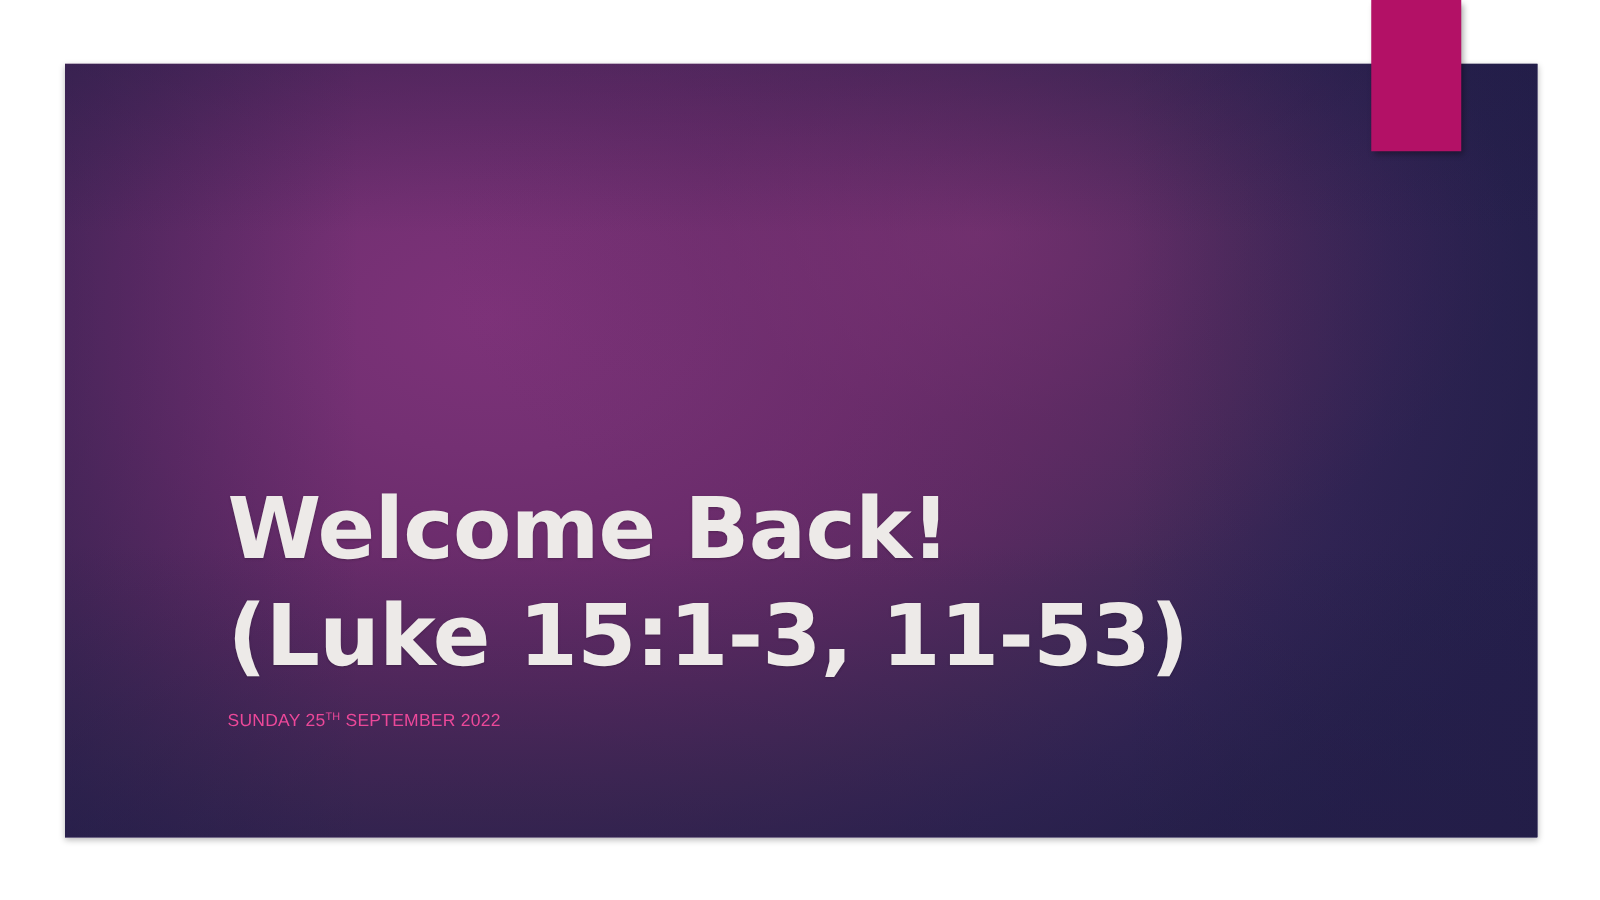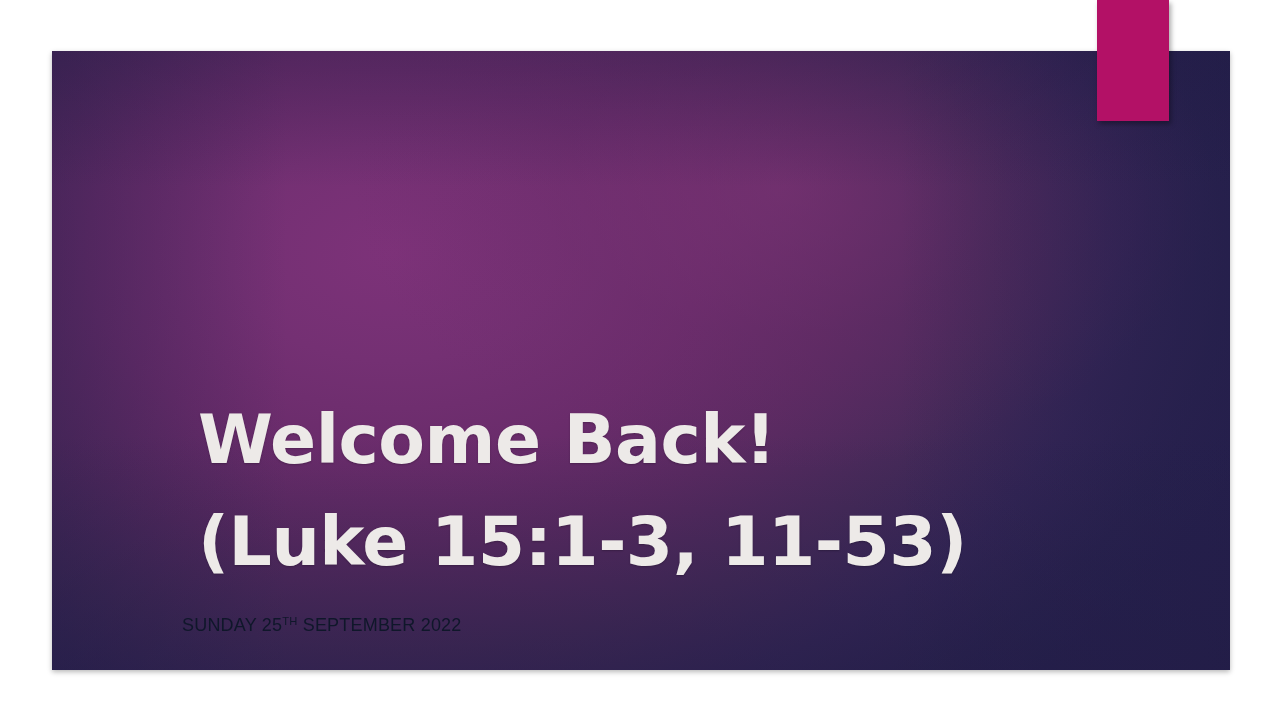--- a/index.html
+++ b/index.html
@@ -90,38 +90,38 @@
 
   
   #title-block {
     position: absolute;
     left: 130px;
     top: 330px;
     width: 900px;
   }
 
   .title-line {
-    margin: 16px;
+    margin: 0;
     color: #edeae8;
     font-family: "DejaVu Sans", sans-serif;
     font-weight: bold;
     font-size: 68px;
     line-height: 86px;
     letter-spacing: -0.5px;
     white-space: nowrap;
     text-shadow: 0 1px 2px rgba(0,0,0,0.22);
   }
 
   #subtitle {
     margin: 0;
     padding-top: 6px;
-    color: #0f172a;
+    color: #ec4899;
     font-family: "Liberation Sans", sans-serif;
     font-weight: normal;
-    font-size: 18px;
+    font-size: 14px;
     line-height: 28px;
     letter-spacing: 0.2px;
     white-space: nowrap;
   }
 
   #subtitle .ordinal {
     font-size: 0.62em;
     vertical-align: 0.52em;
     letter-spacing: 0.2px;
   }

